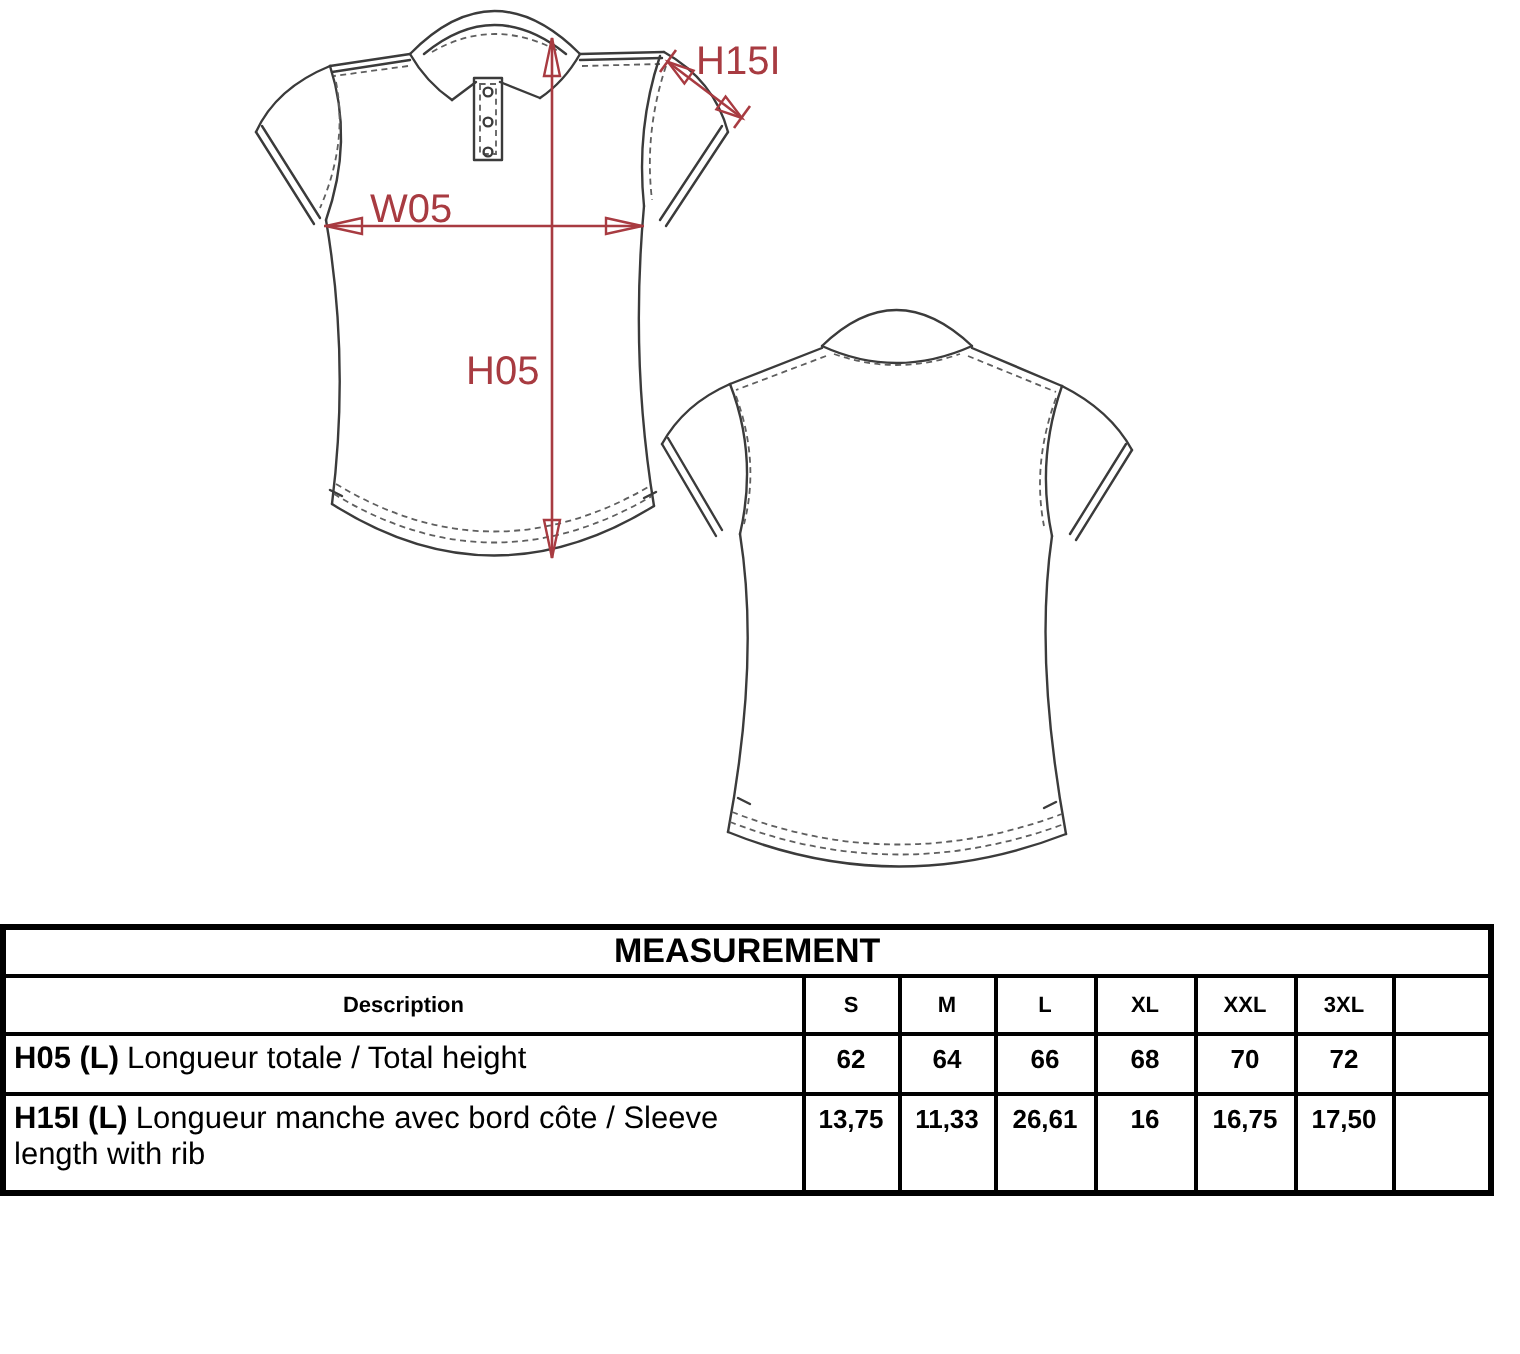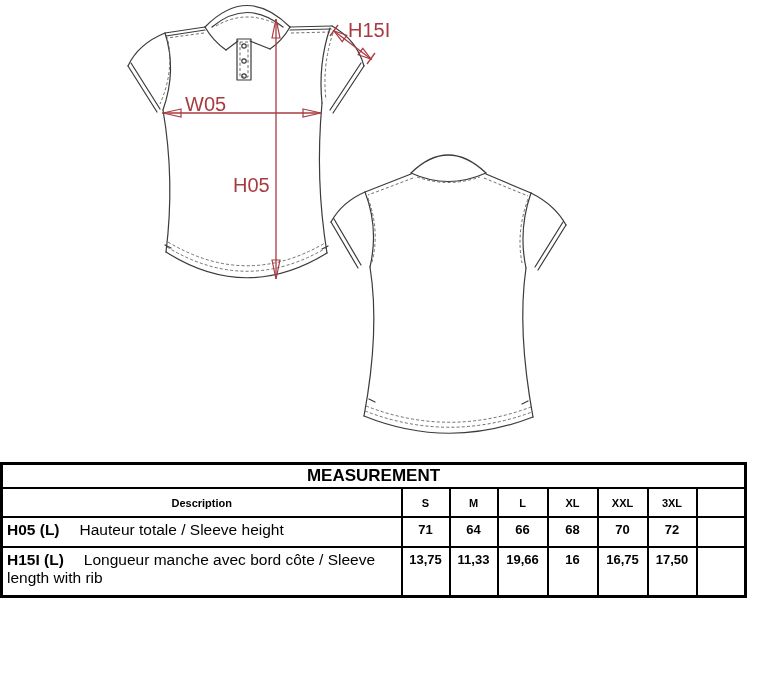--- a/index.html
+++ b/index.html
@@ -20,21 +20,21 @@
   }
   table.meas td{border:2px solid #000;overflow:hidden;}
   .r-title{height:23px;}
   .r-head{height:29px;}
   .r1{height:30px;}
   .r2{height:59px;}
   .r3{height:49px;}
   .title-cell{font-weight:bold;font-size:17px;text-align:center;vertical-align:middle;}
   .desc-head,.size-head{font-weight:bold;font-size:11px;text-align:center;vertical-align:middle;}
   .desc-cell{font-size:15.5px;line-height:1.18;text-align:left;vertical-align:top;padding:3px 4px 2px 4px;}
-  .desc-cell b{margin-right:20px;}
+  .desc-cell b{margin-right:4px;}
   .val-cell{font-weight:bold;font-size:13px;text-align:center;vertical-align:top;padding-top:4px;}
 </style>
 </head>
 <body>
 
 <svg class="drawing" width="760" height="460" viewBox="0 0 760 460" xmlns="http://www.w3.org/2000/svg">
 
   <g>
     <g>
       <path class="sketch" d="M205,27 Q247,-16 290,27"></path>
@@ -169,33 +169,33 @@
     <td class="desc-head">Description</td>
     <td class="size-head">S</td>
     <td class="size-head">M</td>
     <td class="size-head">L</td>
     <td class="size-head">XL</td>
     <td class="size-head">XXL</td>
     <td class="size-head">3XL</td>
     <td class="size-head"></td>
   </tr>
   <tr class="r1">
-    <td class="desc-cell"><b>H05 (L)</b><span>Hauteur totale / Sleeve height</span></td>
-    <td class="val-cell">71</td>
+    <td class="desc-cell"><b>H05 (L)</b><span>Longueur totale / Total height</span></td>
+    <td class="val-cell">62</td>
     <td class="val-cell">64</td>
     <td class="val-cell">66</td>
     <td class="val-cell">68</td>
     <td class="val-cell">70</td>
     <td class="val-cell">72</td>
     <td class="val-cell"></td>
   </tr>
   <tr class="r3">
     <td class="desc-cell"><b>H15I (L)</b><span>Longueur manche avec bord côte / Sleeve length with rib</span></td>
     <td class="val-cell">13,75</td>
     <td class="val-cell">11,33</td>
-    <td class="val-cell">19,66</td>
+    <td class="val-cell">26,61</td>
     <td class="val-cell">16</td>
     <td class="val-cell">16,75</td>
     <td class="val-cell">17,50</td>
     <td class="val-cell"></td>
   </tr>
 </tbody>
   </table>
 
 </body></html>

